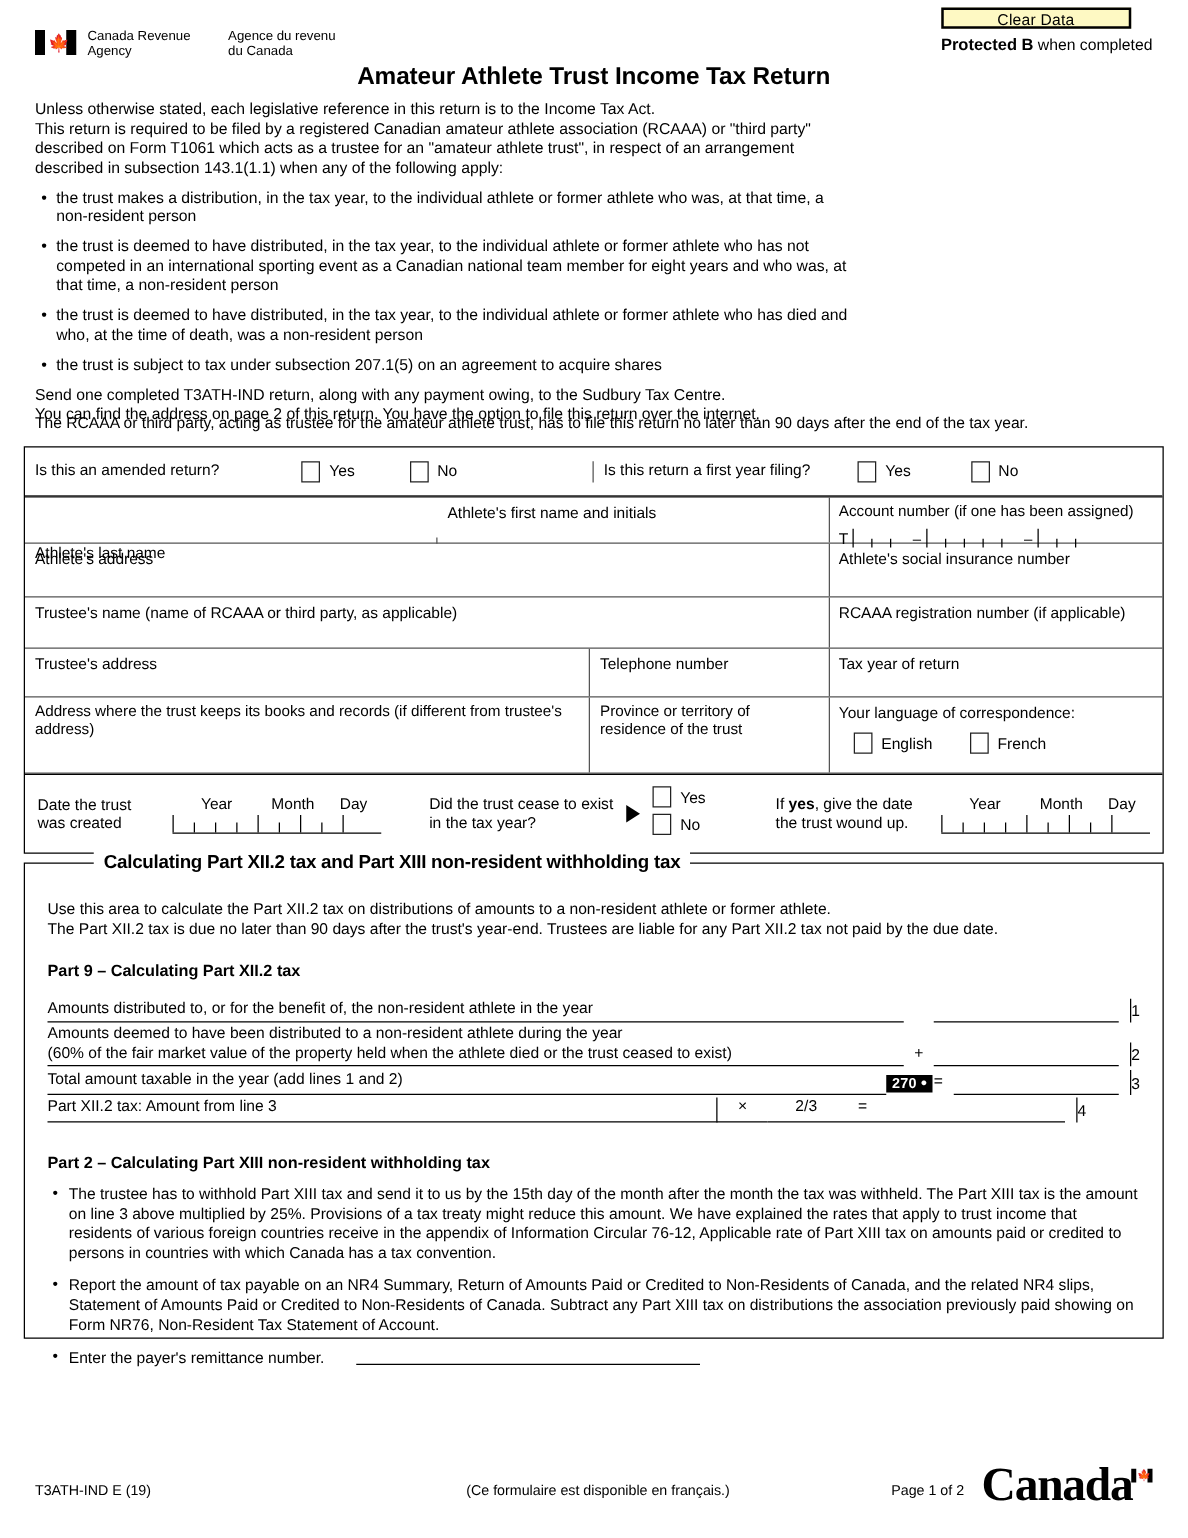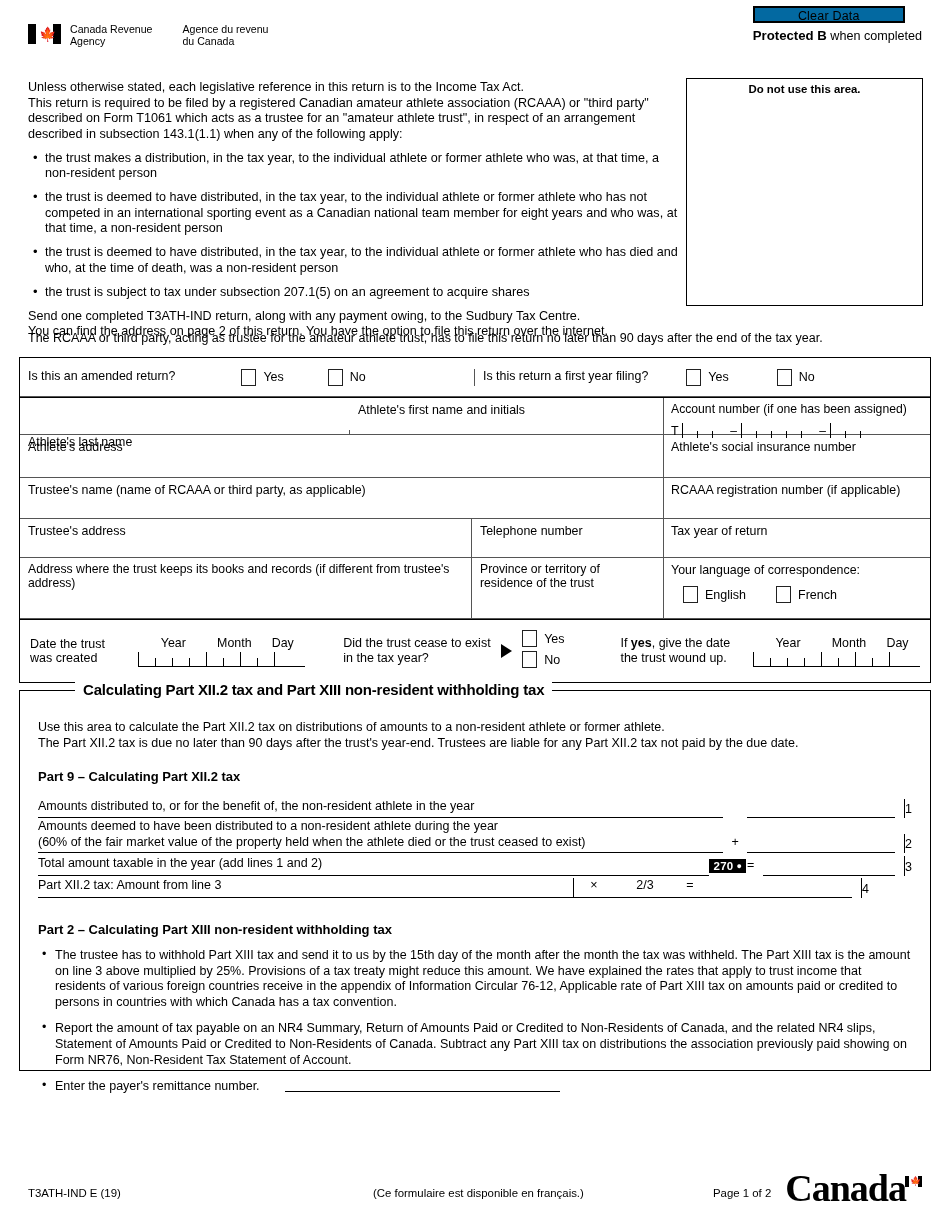--- a/index.html
+++ b/index.html
@@ -10,21 +10,21 @@
     -webkit-font-smoothing:antialiased;
     position:relative;
     overflow:hidden;
   }
   .page{position:relative;width:950px;height:1230px;box-sizing:border-box;padding:0 28px;}
 
   
   .clear-data-wrap{position:absolute;right:28px;top:6px;text-align:right;}
   .clear-data-btn{
     display:block;width:152px;height:17px;line-height:17px;
-    background:#0369a1;border:2px solid #000;color:#000;
+    background:#fef9c3;border:2px solid #000;color:#000;
     font-size:12.5px;text-align:center;box-sizing:border-box;
     cursor:pointer;letter-spacing:.2px;
   }
   .protected{margin-top:5px;font-size:12.6px;white-space:nowrap;}
   .protected b{font-weight:bold;font-size:13.2px;}
 
   
   .cra-logo{position:absolute;left:28px;top:24px;display:flex;align-items:flex-start;gap:9px;}
   .flag{width:33px;height:20px;position:relative;flex:none;}
   .flag .bar{position:absolute;top:0;width:8px;height:20px;background:#000;}
@@ -153,37 +153,35 @@
         <div>Canada Revenue</div>
         <div>Agency</div>
       </div>
       <div>
         <div>Agence du revenu</div>
         <div>du Canada</div>
       </div>
     </div>
   </div>
 
+  <div class="form-title">Amateur Athlete Trust Income Tax Return</div>
 
   <div class="intro">
     <p>Unless otherwise stated, each legislative reference in this return is to the Income Tax Act.</p>
     <p class="gap">This return is required to be filed by a registered Canadian amateur athlete association (RCAAA) or "third party" described on Form T1061 which acts as a trustee for an "amateur athlete trust", in respect of an arrangement described in subsection 143.1(1.1) when any of the following apply:</p>
     <ul>
       <li>the trust makes a distribution, in the tax year, to the individual athlete or former athlete who was, at that time, a non-resident person</li>
       <li>the trust is deemed to have distributed, in the tax year, to the individual athlete or former athlete who has not competed in an international sporting event as a Canadian national team member for eight years and who was, at that time, a non-resident person</li>
       <li>the trust is deemed to have distributed, in the tax year, to the individual athlete or former athlete who has died and who, at the time of death, was a non-resident person</li>
       <li>the trust is subject to tax under subsection 207.1(5) on an agreement to acquire shares</li>
     </ul>
     <p class="send">Send one completed T3ATH-IND return, along with any payment owing, to the Sudbury Tax Centre.</p>
     <p>You can find the address on page 2 of this return. You have the option to file this return over the internet.</p>
   </div>
 
-  <div class="donotuse">
-    <div class="label">Do not use this area.</div>
-  </div>
 
   <div class="rcaaa-line">The RCAAA or third party, acting as trustee for the amateur athlete trust, has to file this return no later than 90 days after the end of the tax year.</div>
 
   <div class="idtable">
 
     <div class="idrow r1">
       <div class="cell" style="width:455px;">
         <span class="lbl">Is this an amended return?</span>
         <span class="chk-grp" style="margin-left:66px;">
           <span class="chk"></span>

